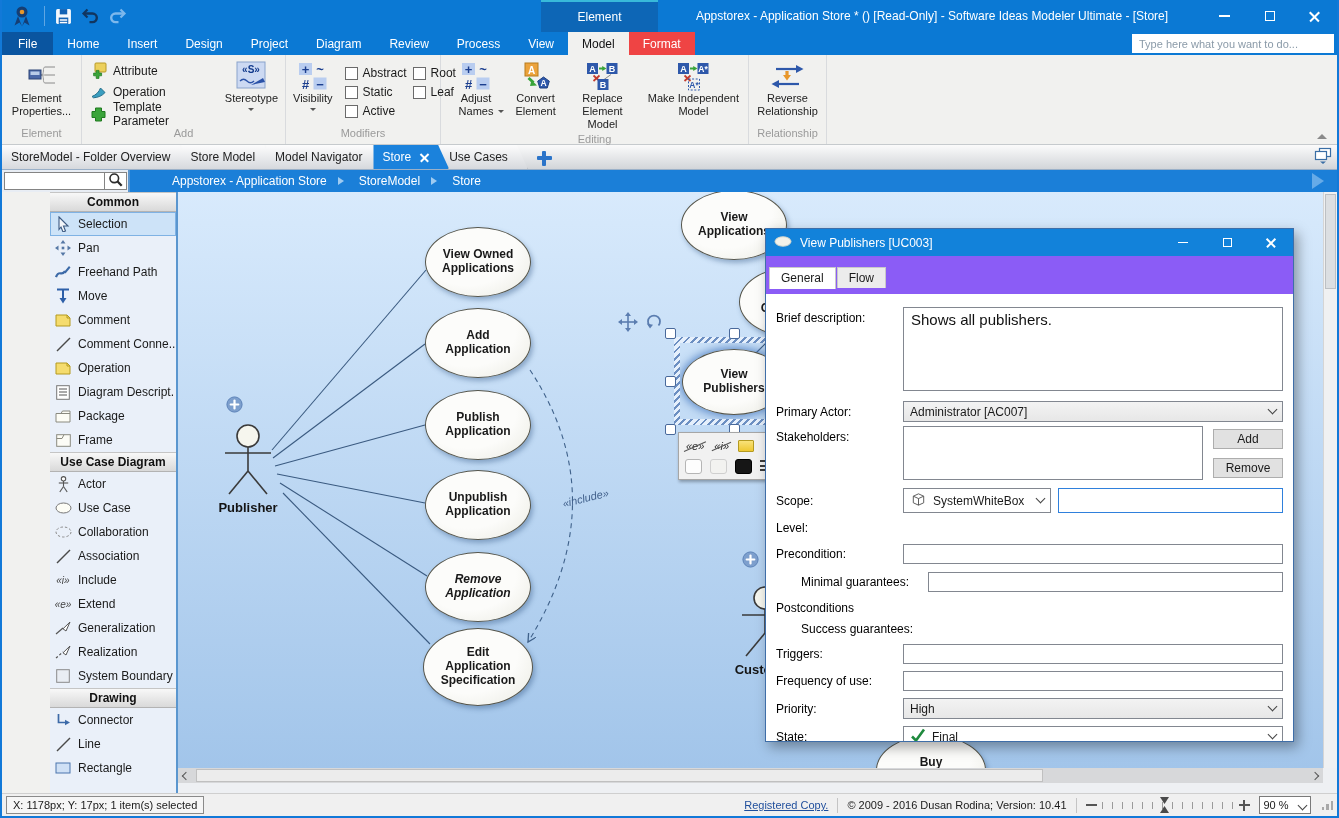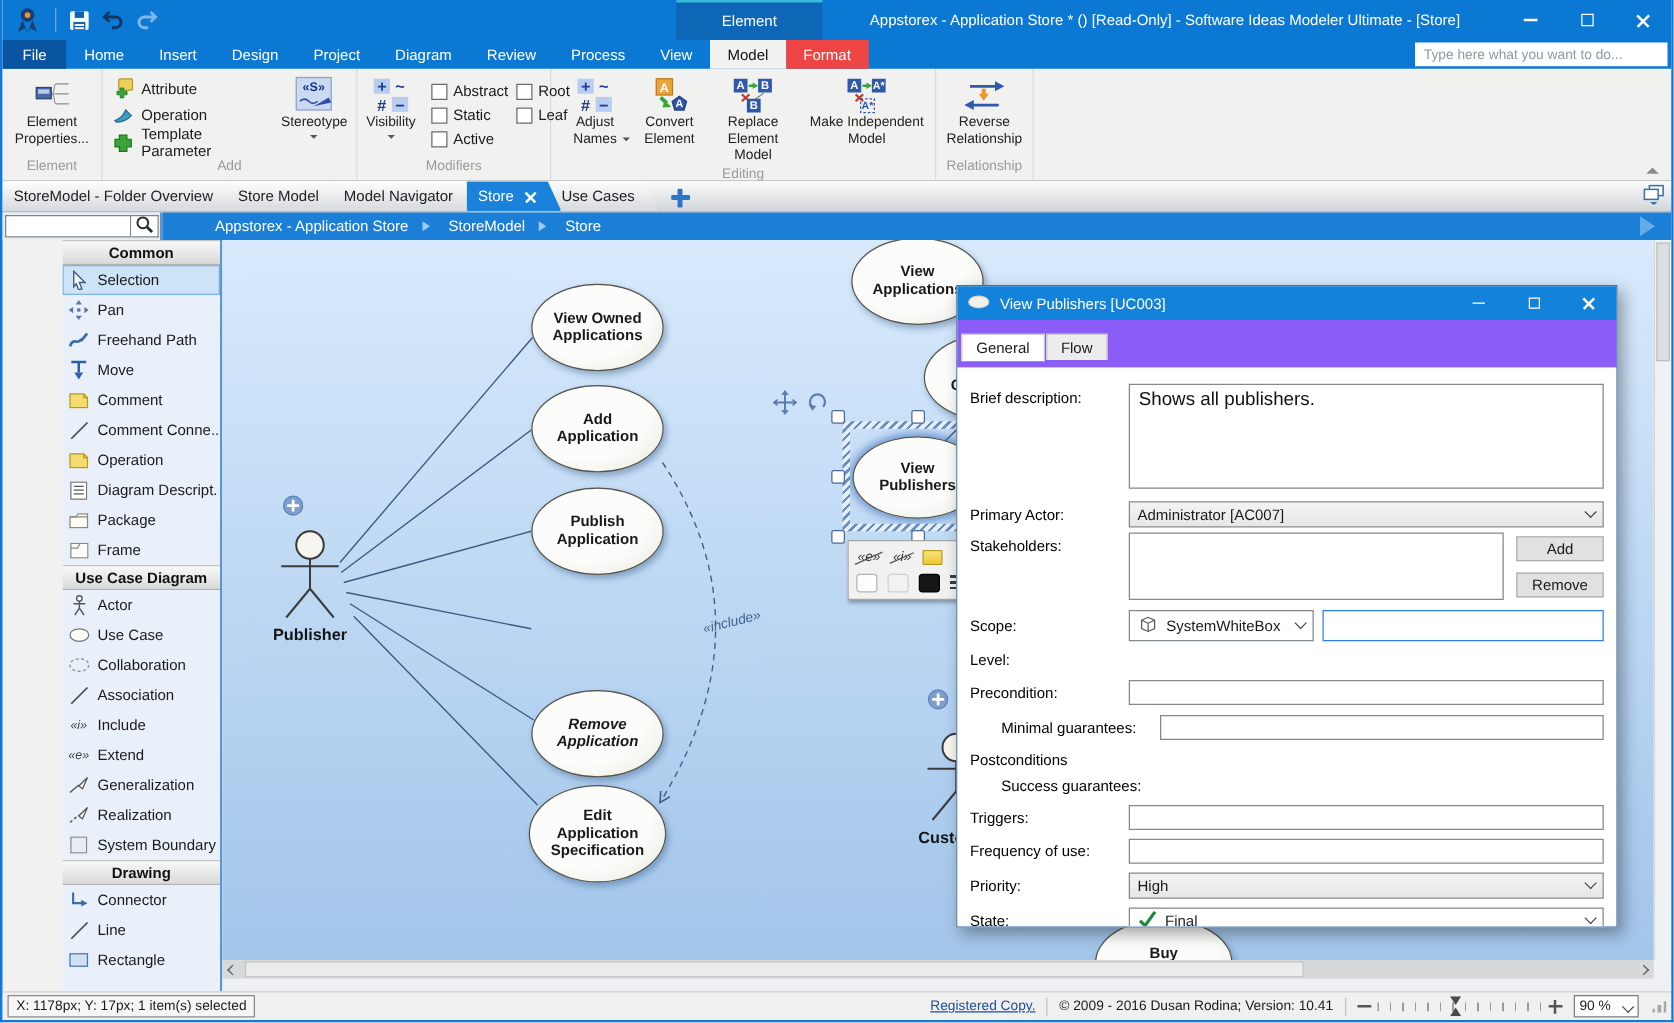--- a/index.html
+++ b/index.html
@@ -748,20 +748,23 @@
             </svg><div class="alabel">Customer</div></div>
           <div class="uc" style="left: 247px; top: 35px; width: 106px; height: 70px;">
             <span>View Owned Applications</span>
           </div>
           <div class="uc" style="left: 247px; top: 116px; width: 106px; height: 70px;">
             <span>Add Application</span>
           </div>
           <div class="uc" style="left: 247px; top: 198px; width: 106px; height: 70px;">
             <span>Publish Application</span>
           </div>
+          <div class="uc" style="left: 247px; top: 278px; width: 106px; height: 70px;">
+            <span>Unpublish Application</span>
+          </div>
           <div class="uc" style="left: 247px; top: 360px; width: 106px; height: 70px; font-style: italic;">
             <span>Remove Application</span>
           </div>
           <div class="uc" style="left: 245px; top: 436px; width: 110px; height: 78px;">
             <span>Edit Application Specification</span>
           </div>
           <div class="uc" style="left: 503px; top: -2px; width: 106px; height: 70px;">
             <span>View Applications</span>
           </div>
           <div class="uc" style="left: 561px; top: 75px; width: 106px; height: 70px;">

